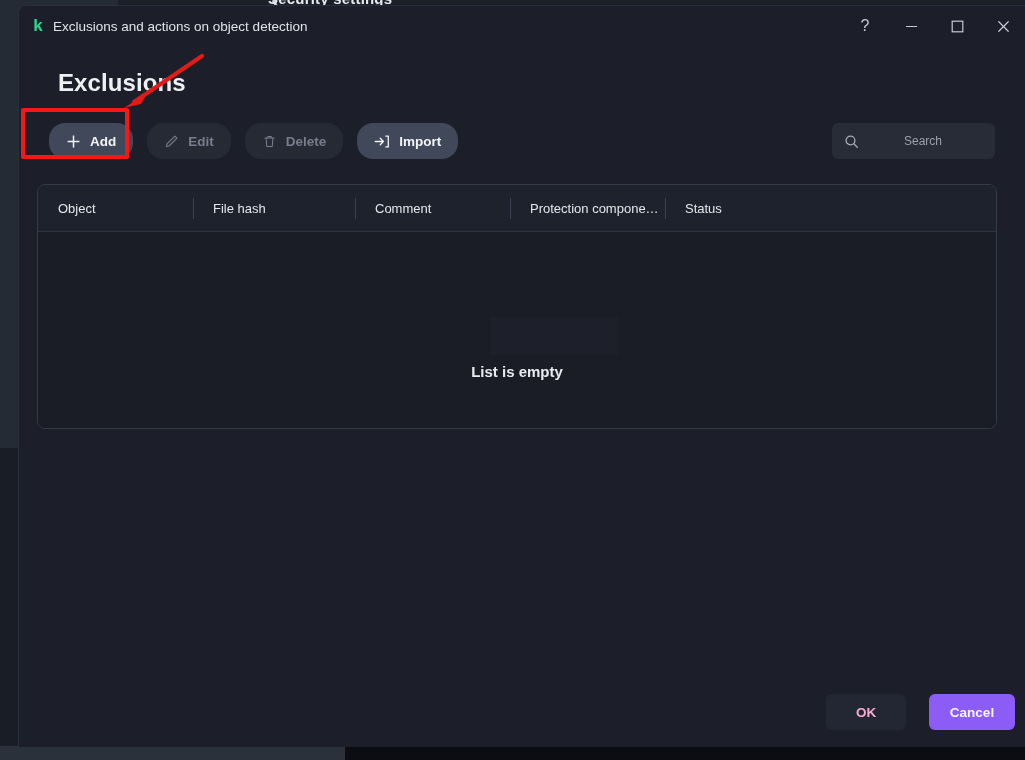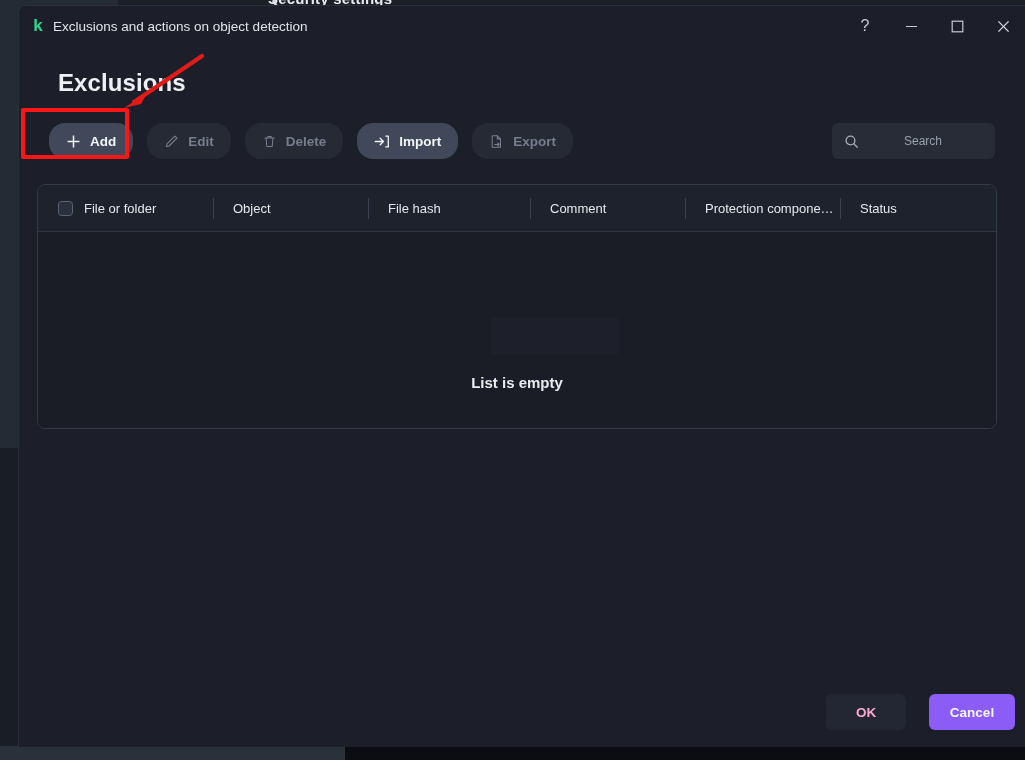--- a/index.html
+++ b/index.html
@@ -160,21 +160,21 @@
     position: relative; height: 196px;
     background: #1a1d26;
   }
   .ghost-rect {
     position: absolute; left: 452px; top: 85px;
     width: 128px; height: 38px;
     background: #1d202a;
   }
   .empty-text {
     position: absolute; left: 0; right: 0; top: 131px;
-    text-align: center; font-size: 15px; font-weight: bold; color: #e9ebef; margin-top: 11px;
+    text-align: center; font-size: 15px; font-weight: bold; color: #e9ebef;
   }
 
   
   .footer {
     position: absolute; left: 0; bottom: 0; width: 1007px; height: 70px;
   }
   .fbtn {
     position: absolute; top: 17px;
     width: 80px; height: 36px; border-radius: 6px;
     display: flex; align-items: center; justify-content: center;
@@ -274,44 +274,32 @@
       </button>
 
       <button class="tbtn enabled">
         <svg width="16" height="15" viewBox="0 0 17 16">
           <path d="M1.3 8h8.2M6.6 4.6 10 8l-3.4 3.4" fill="none" stroke="#f2f4f7" stroke-width="1.4" stroke-linecap="round" stroke-linejoin="round"></path>
           <path d="M12.6 2.2h2.6v11.6h-2.6" fill="none" stroke="#f2f4f7" stroke-width="1.4" stroke-linecap="round" stroke-linejoin="round"></path>
         </svg>
         <span>Import</span>
       </button>
 
-      <button class="tbtn disabled">
-        <svg width="15" height="15" viewBox="0 0 16 16">
-          <path d="M3.4 1.8h5.4l3.4 3.4v9H3.4z" fill="none" stroke="#767d8c" stroke-width="1.15" stroke-linejoin="round"></path>
-          <path d="M8.8 1.8v3.4h3.4" fill="none" stroke="#767d8c" stroke-width="1.15" stroke-linejoin="round"></path>
-          <path d="M6.2 11.2h4.4M9.2 9.6l1.6 1.6-1.6 1.6" fill="none" stroke="#767d8c" stroke-width="1.15" stroke-linecap="round" stroke-linejoin="round"></path>
-        </svg>
-        <span>Export</span>
-      </button>
     </div>
 
     <div class="search-box">
       <svg width="15" height="15" viewBox="0 0 16 16">
         <circle cx="6.9" cy="6.9" r="4.7" fill="none" stroke="#a6acb7" stroke-width="1.4"></circle>
         <line x1="10.4" y1="10.4" x2="14.2" y2="14.2" stroke="#a6acb7" stroke-width="1.4" stroke-linecap="round"></line>
       </svg>
       <input type="text" placeholder="Search" style="">
     </div>
 
     <div class="table">
       <div class="thead">
-        <div class="th" style="width:175px">
-          <span class="th-check"></span>
-          <span>File or folder</span>
-        </div>
         <div class="th" style="width:155px">
           <span>Object</span>
         </div>
         <div class="th" style="width:162px">
           <span>File hash</span>
         </div>
         <div class="th" style="width:155px">
           <span>Comment</span>
         </div>
         <div class="th" style="width:155px">

